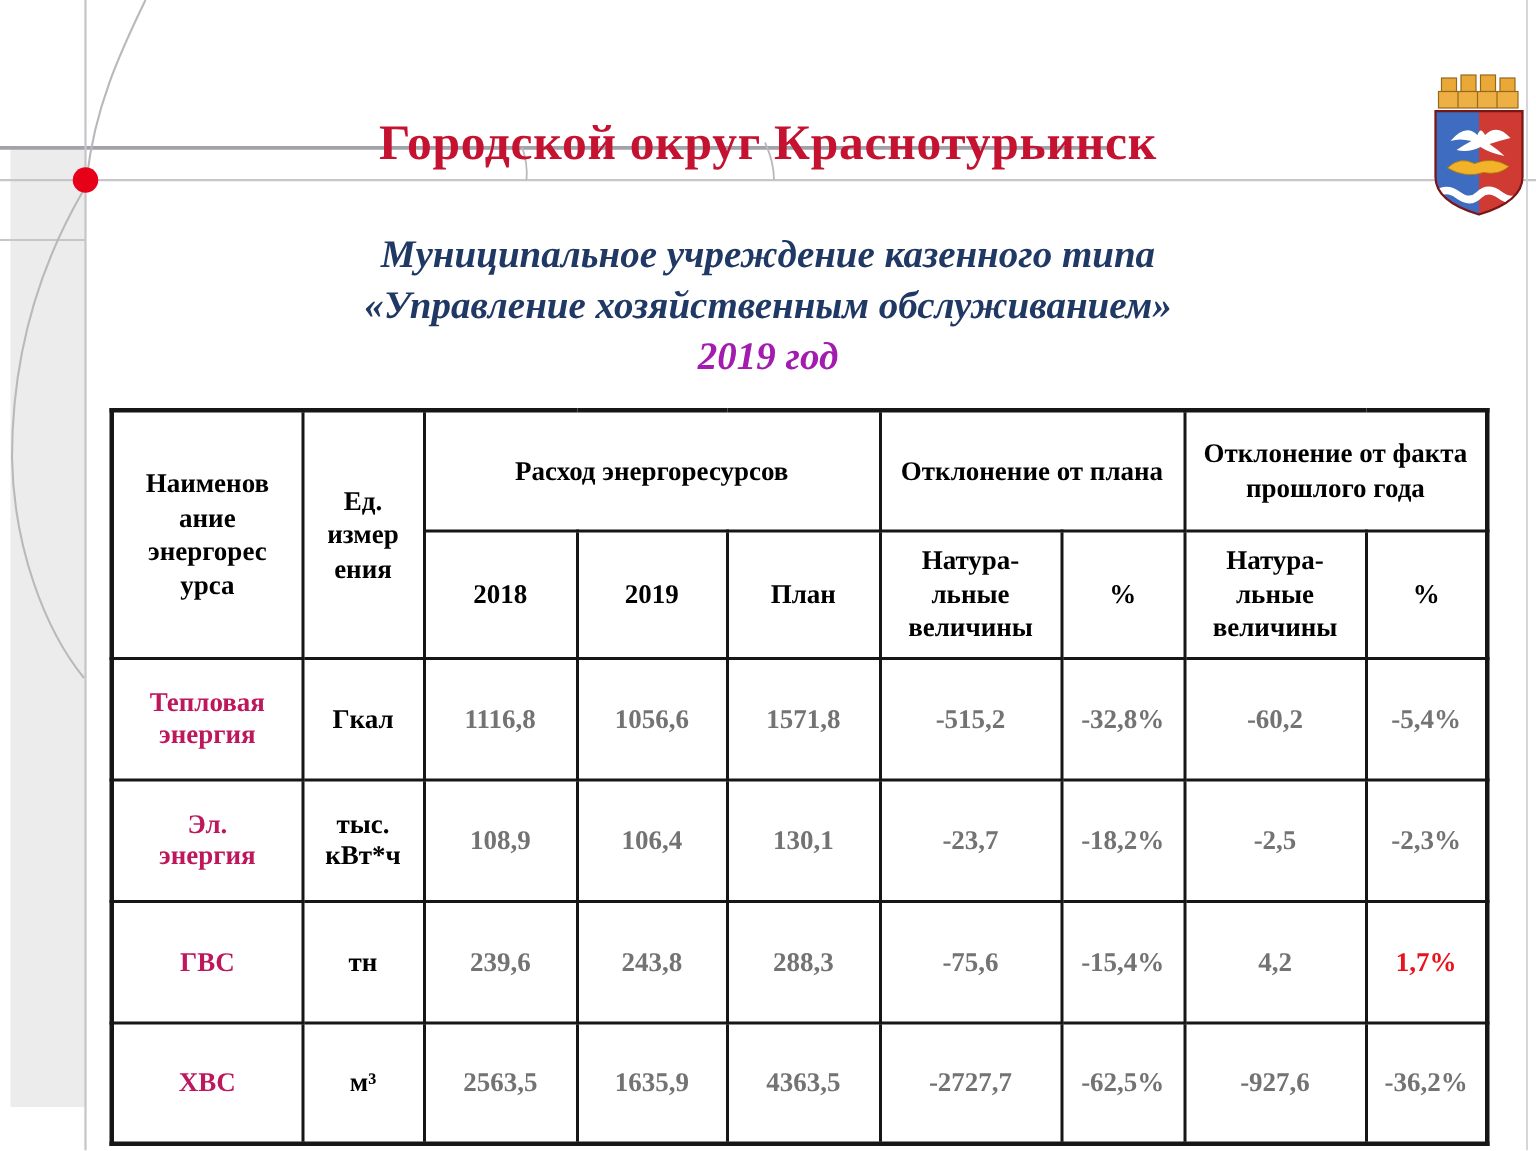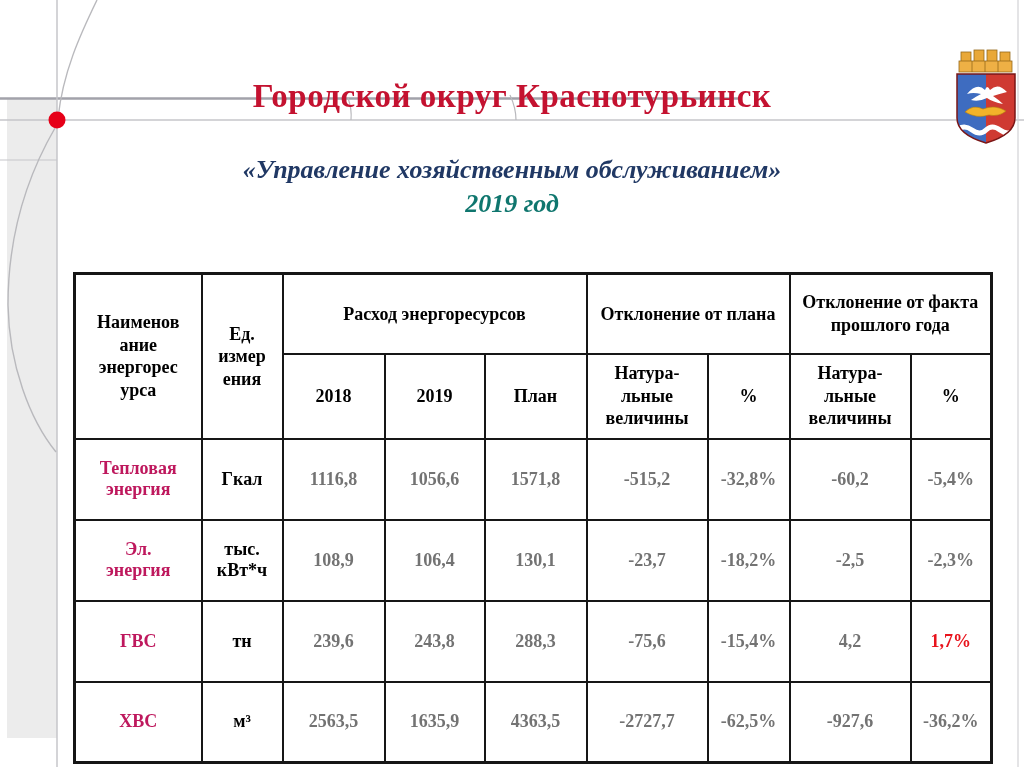--- a/index.html
+++ b/index.html
@@ -14,21 +14,21 @@
   .slide-title {
     position:absolute; top:46px; left:80px; right:80px;
     text-align:center; color:#c41230; font-size:33px; font-weight:bold;
     letter-spacing:0.5px;
   }
   .slide-subtitle {
     position:absolute; top:121px; left:40px; right:40px;
     text-align:center; color:#203864; font-size:26px; font-weight:bold;
     font-style:italic; line-height:34px;
   }
-  .year-line { color:#0f766e; }
+  .year-line { color:#a21caf; }
 
   table.energy-table {
     position:absolute; left:73px; top:240px;
     border-collapse:collapse; table-layout:fixed;
     border:3px solid #161616;
     font-family:"Liberation Serif", serif;
   }
   .energy-table th, .energy-table td {
     border:2px solid #161616; text-align:center; vertical-align:middle;
     padding:2px 4px; overflow:hidden;
@@ -97,20 +97,21 @@
       <path d="M 14,46 Q 24,34 32,42 Q 34,36 37,42 Q 45,34 54,44 Q 46,46 40,48 Q 46,52 50,56 Q 40,54 34,50 Q 26,54 18,52 Q 24,48 28,46 Q 20,44 14,46 Z" fill="#ffffff"></path>
       <path d="M 12,64 Q 20,56 30,61 Q 42,56 53,63 Q 46,69 36,67 Q 24,71 12,64 Z" fill="#f2b32a" stroke="#b07c10" stroke-width="0.6"></path>
       <path d="M 4,82 Q 11,76 19,82 T 33,82 T 47,82 T 62,82" fill="none" stroke="#ffffff" stroke-width="5"></path>
     </g>
     <path d="M 4,26 H 62 V 70 C 62,82 50,90 33,95 C 16,90 4,82 4,70 Z" fill="none" stroke="#7a1616" stroke-width="1.5"></path>
   </svg>
 
   <div class="slide-title">Городской округ Краснотурьинск</div>
 
   <div class="slide-subtitle">
+    <div>Муниципальное учреждение казенного типа</div>
     <div>«Управление хозяйственным обслуживанием»</div>
     <div class="year-line">2019 год</div>
   </div>
 
   <table class="energy-table">
     <colgroup>
       <col style="width:127px">
         <col style="width:81px">
         <col style="width:102px">
       <col style="width:100px">

